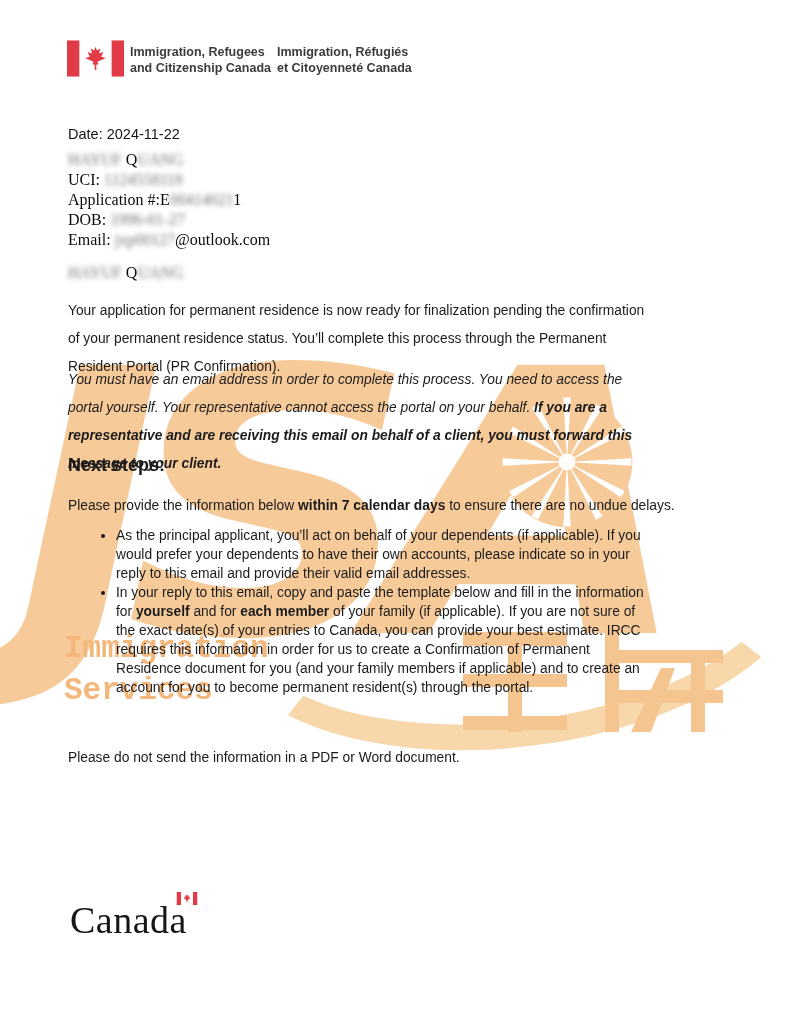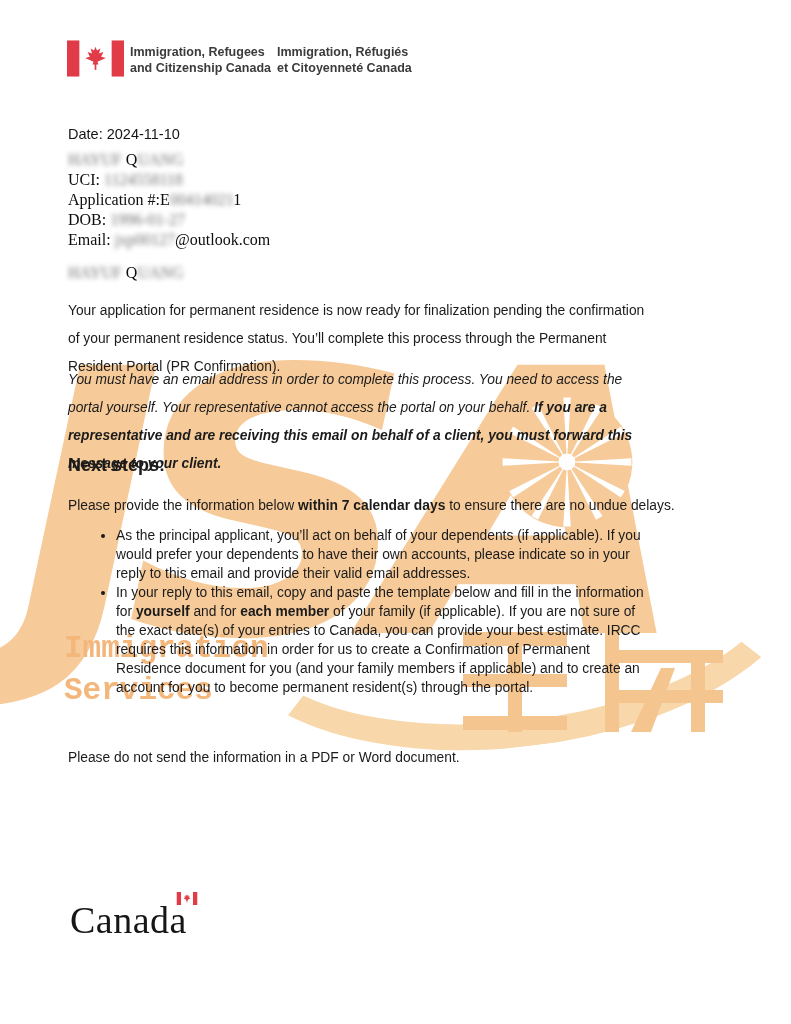--- a/index.html
+++ b/index.html
@@ -120,21 +120,21 @@
       <svg x="34" y="4" width="52" height="68" viewBox="0 0 100 100">
         <polygon fill="#e13b47" points="50,2 56,18 70,10 64,30 82,24 73,43 92,48 58,63 62,74 38,74 42,63 8,48 27,43 18,24 36,30 30,10 44,18"></polygon>
         <rect fill="#e13b47" x="46.5" y="70" width="7" height="26"></rect>
       </svg>
     </svg>
     <div class="hdr-en hdr-txt">Immigration, Refugees
 and Citizenship Canada</div>
     <div class="hdr-fr hdr-txt">Immigration, Réfugiés
 et Citoyenneté Canada</div>
 
-    <div class="blk date-line">Date: 2024-11-10</div>
+    <div class="blk date-line">Date: 2024-11-22</div>
 
     <div class="blk recipient">
       <div><span class="redact">HAYUF</span><span> Q</span><span class="redact">UANG</span></div>
       <div><span>UCI: </span><span class="redact">1124558118</span></div>
       <div><span>Application #:</span><span>E</span><span class="redact">00414021</span><span>1</span></div>
       <div><span>DOB: </span><span class="redact">1996-01-27</span></div>
       <div><span>Email: </span><span class="redact">jxp00127</span><span>@outlook.com</span></div>
     </div>
 
     <div class="blk salutation"><span class="redact">HAYUF</span><span> Q</span><span class="redact">UANG</span></div>

